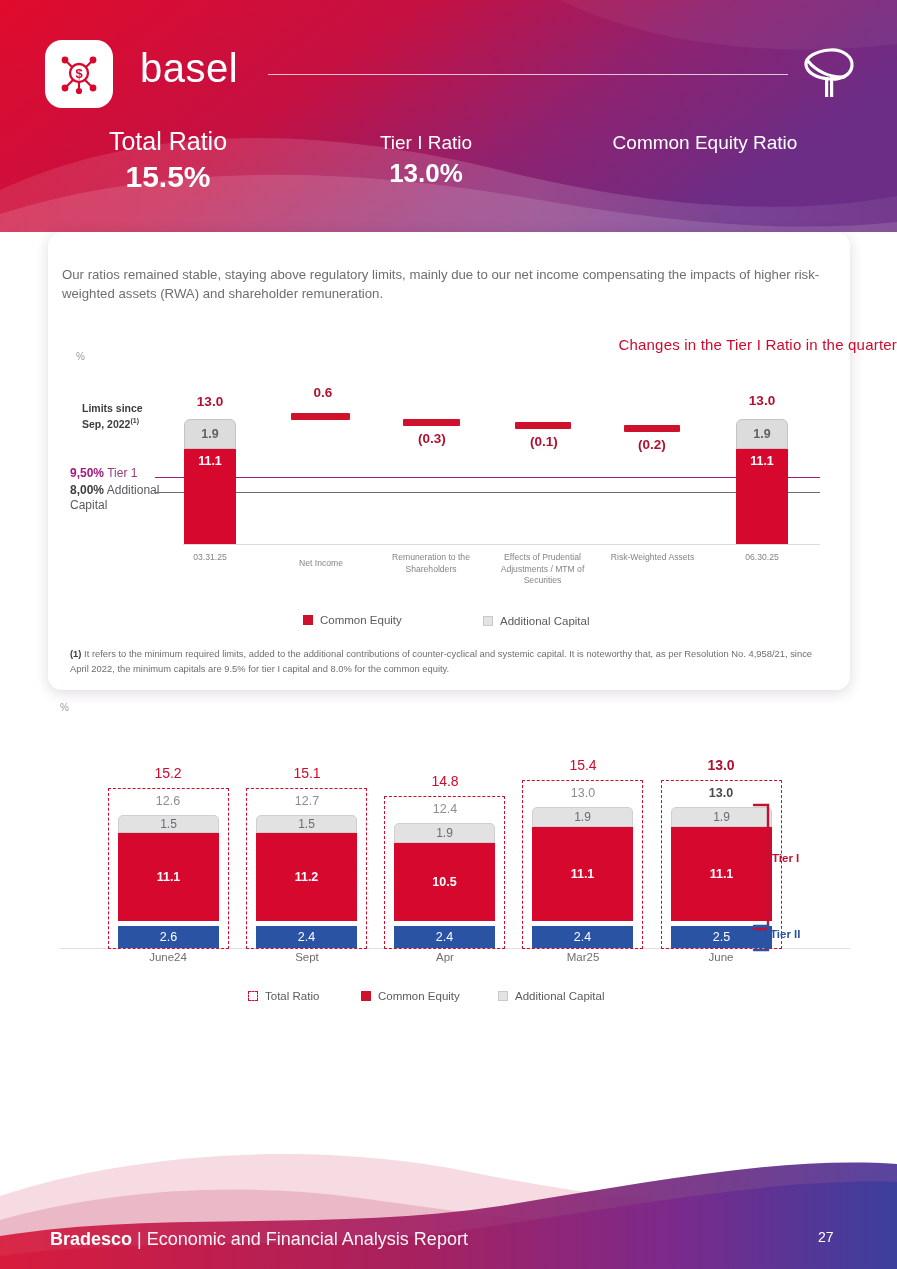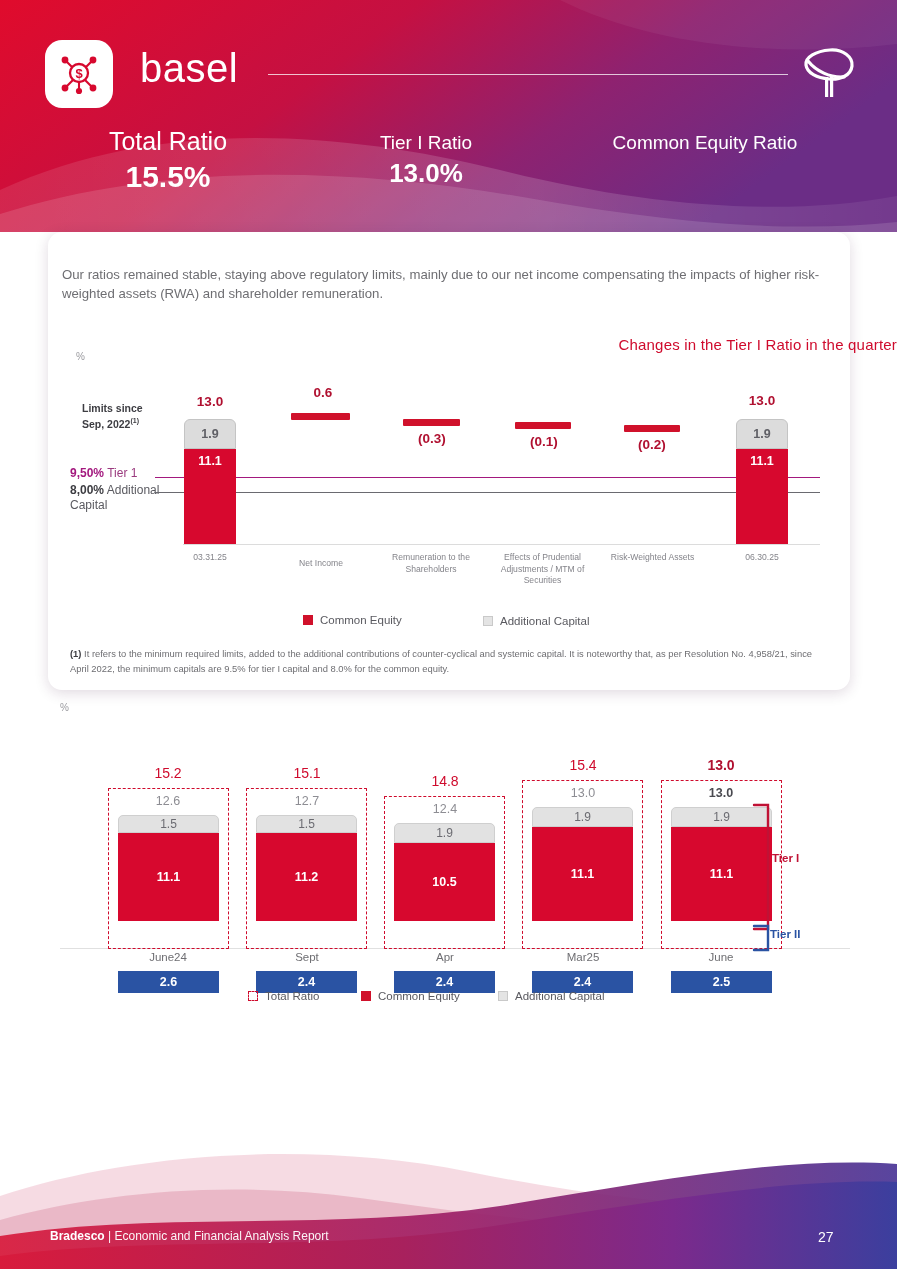--- a/index.html
+++ b/index.html
@@ -151,41 +151,41 @@
     font-size:12px; font-weight:400; color:#6b6b71;
   }
   .lw-red {
     position:absolute; background:#d7082e;
     display:flex; align-items:center; justify-content:center;
     font-size:12.5px; font-weight:700; color:#ffffff;
   }
   .lw-blue {
     position:absolute; background:#2a53a3;
     display:flex; align-items:center; justify-content:center;
-    font-size:12.5px; font-weight:700; color:#ffffff;margin-top:45px;
+    font-size:12.5px; font-weight:400; color:#ffffff;
   }
   .grp-cat {
     position:absolute; text-align:center; font-size:11.5px; color:#6e6e72;
   }
   .baseline-low {
     position:absolute; left:60px; top:948px; width:790px; height:1px;
     background:#e0e0e0;
   }
   .tier-label {
     position:absolute; font-size:11.5px; font-weight:700;
   }
   #tierI-lab { left:772px; top:852px; color:#c01235; }
   #tierII-lab { left:770px; top:928px; color:#2a53a3; }
 
   .low-legend { position:absolute; left:0; top:990px; width:897px; }
 
   
   .bottom-art { position:absolute; left:0; top:1060px; width:897px; height:209px; overflow:hidden; }
   .footer-text {
-    position:absolute; left:50px; top:1229px; font-size:12px; color:#ffffff;
+    position:absolute; left:50px; top:1229px; font-size:18px; color:#ffffff;
   }
   .footer-text b { font-weight:700; }
   .footer-text span { font-weight:400; opacity:0.95; }
   .page-num {
     position:absolute; left:818px; top:1229px; font-size:14px; color:#ffffff;
   }
 </style>
 </head>
 <body>
 

